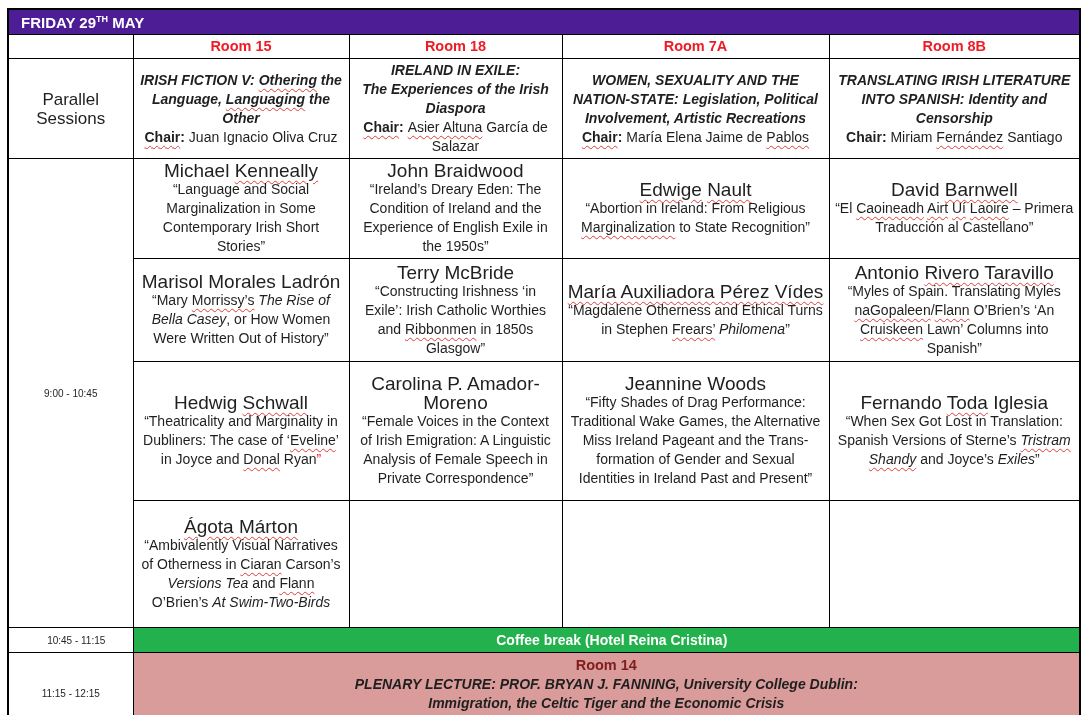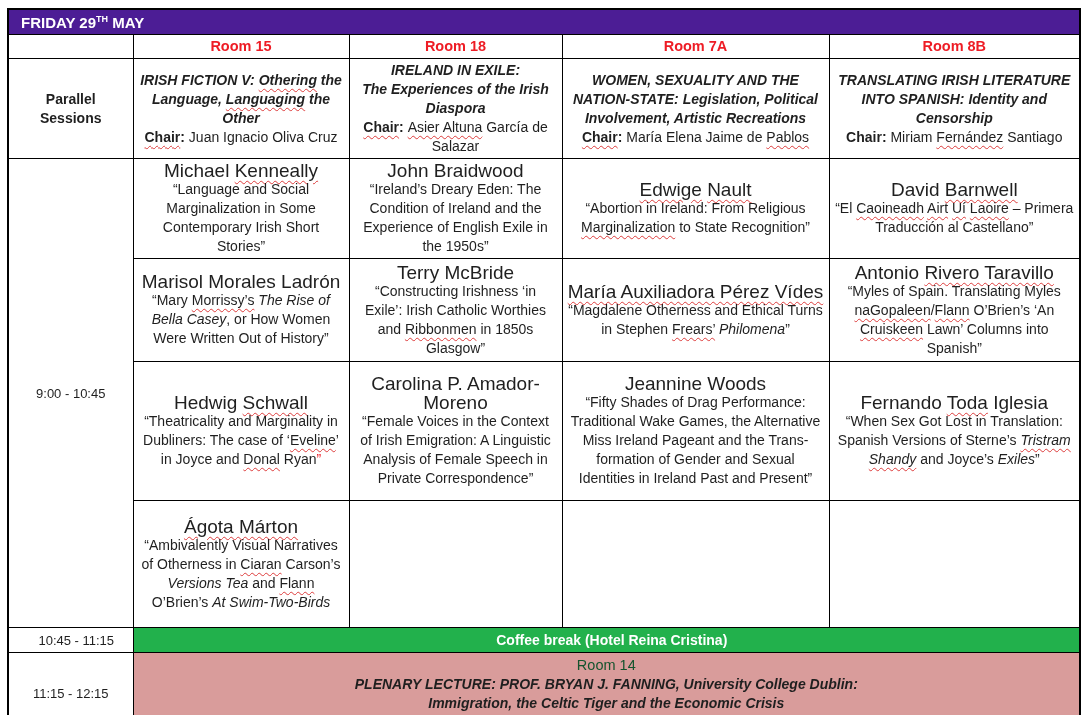--- a/index.html
+++ b/index.html
@@ -36,29 +36,29 @@
   tr.r-p4 td{height:122px;}
   tr.r-coffee td{height:20px;padding-left:16px;}
   tr.r-plenary td{height:77px;}
 
   .datebar{
     background:#4c1d95;
     color:#fff;font-weight:bold;font-size:15px;
     text-align:left;padding-left:12px;
   }
   .room-label{color:#EE1C25;font-weight:bold;font-size:14.5px;margin-top:26px;}
-  .time-label{font-size:13px;}
-  .parallel-label{font-weight:bold;font-size:14px;}
+  .time-label{font-size:10px;}
+  .parallel-label{font-weight:normal;font-size:17px;}
   .sess-title{font-weight:bold;font-style:italic;}
   .speaker{font-weight:normal;font-size:19px;}
   .coffee-cell{
     background:#22B14C;color:#fff;font-weight:bold;font-size:14px;
   }
   .plenary-cell{background:#D99C9B;}
-  .plenary-room{color:#14532d;font-weight:normal;font-size:14.5px;}
+  .plenary-room{color:#7f1d1d;font-weight:bold;font-size:14.5px;}
   .plenary-line{font-weight:bold;font-style:italic;}
   
   .sb{font-weight:bold;}
   .si{font-style:italic;}
   .sw{
     text-decoration-line:underline;
     text-decoration-style:wavy;
     text-decoration-color:#DD3C3C;
     text-decoration-thickness:1px;
     text-underline-offset:3px;

